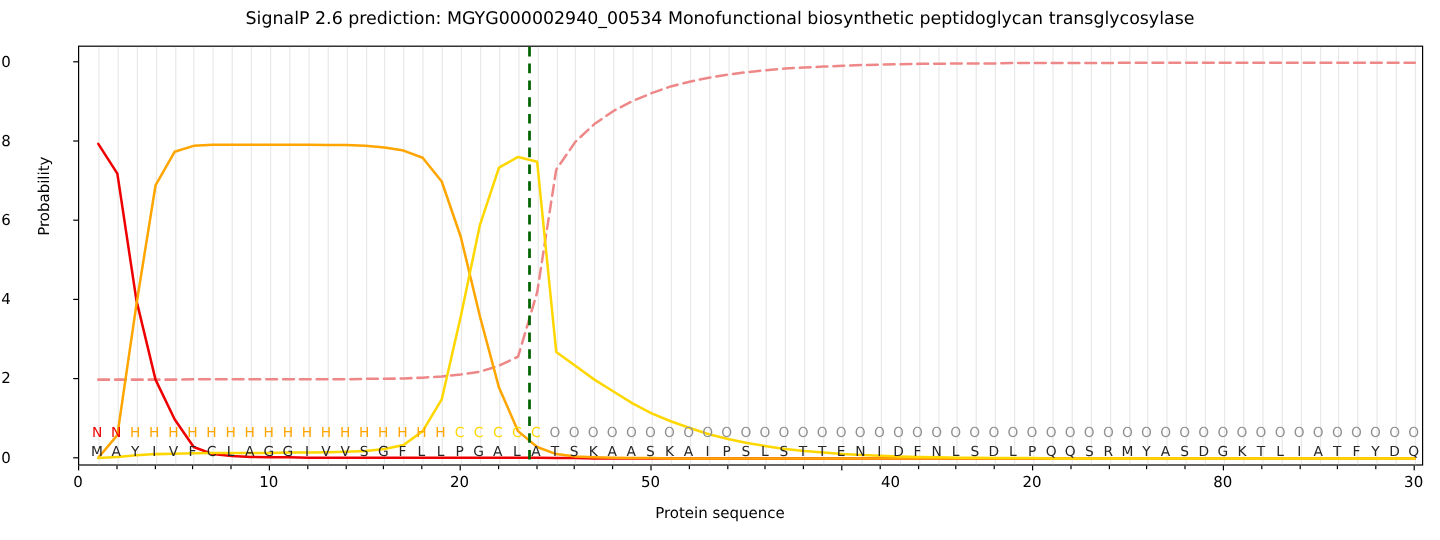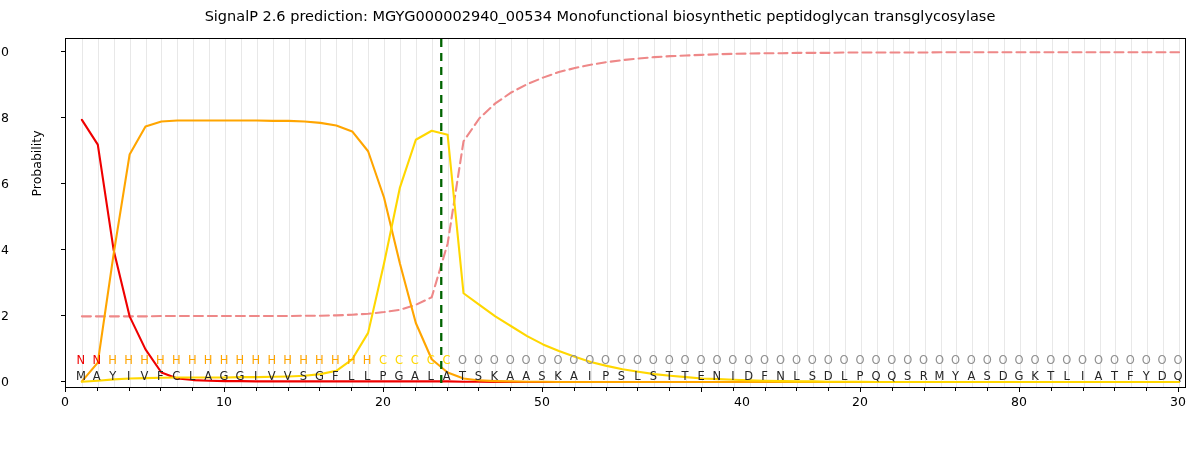--- a/index.html
+++ b/index.html
@@ -206,20 +206,21 @@
       <div class="xtickmark" style="left: 1178.05px; top: 388px;"></div>
       <div class="xtick" style="left: 65px; top: 394px;">0</div>
       <div class="xtick" style="left: 224.007px; top: 394px;">10</div>
       <div class="xtick" style="left: 383.014px; top: 394px;">20</div>
       <div class="xtick" style="left: 542.021px; top: 394px;">50</div>
       <div class="xtick" style="left: 701.028px; top: 394px; margin-left: 41px;">40</div>
       <div class="xtick" style="left: 860.035px; top: 394px;">20</div>
       <div class="xtick" style="left: 1019.04px; top: 394px;">80</div>
       <div class="xtick" style="left: 1178.05px; top: 394px;">30</div>
     </div>
+  <div class="xlabel">Protein sequence</div>
 
   <div class="track" id="regiontrack" style="top:353px;height:16px;">
       <div class="rescell" style="left: 15.9007px; color: rgb(239, 0, 0);">N</div>
       <div class="rescell" style="left: 31.8014px; color: rgb(239, 0, 0);">N</div>
       <div class="rescell" style="left: 47.7021px; color: rgb(255, 165, 0);">H</div>
       <div class="rescell" style="left: 63.6028px; color: rgb(255, 165, 0);">H</div>
       <div class="rescell" style="left: 79.5035px; color: rgb(255, 165, 0);">H</div>
       <div class="rescell" style="left: 95.4043px; color: rgb(255, 165, 0);">H</div>
       <div class="rescell" style="left: 111.305px; color: rgb(255, 165, 0);">H</div>
       <div class="rescell" style="left: 127.206px; color: rgb(255, 165, 0);">H</div>

